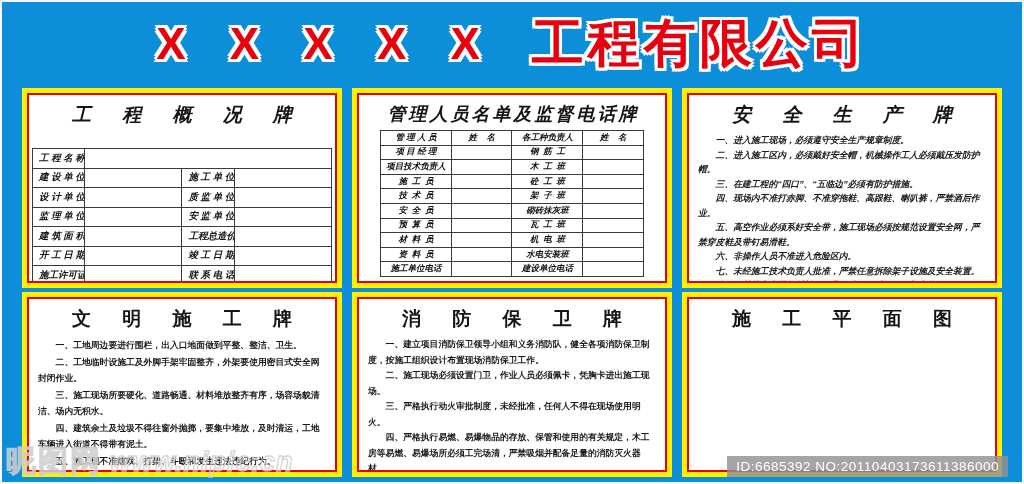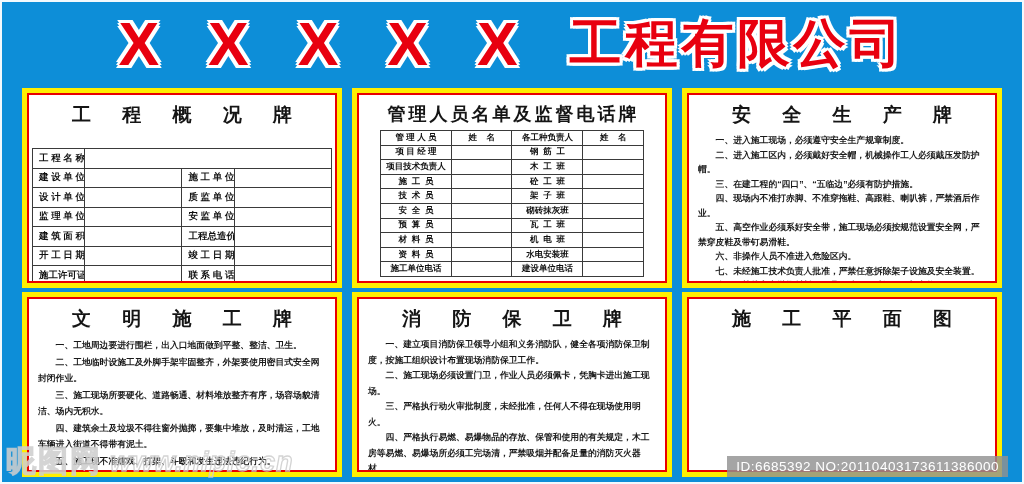--- a/index.html
+++ b/index.html
@@ -12,37 +12,37 @@
     position:absolute;inset:0;width:1024px;height:484px;
     box-shadow:inset 0 0 0 2px rgba(255,255,255,.95);
   }
   
   .title-band{
     position:absolute;top:8px;left:0;width:100%;height:72px;
     display:flex;align-items:center;justify-content:center;
     white-space:nowrap;
   }
   .title-x{
-    color:#e8000f;font-size:61px;font-weight:bold;letter-spacing:16px;
+    color:#e8000f;font-size:44px;font-weight:bold;letter-spacing:16px;
     margin-right:36px;
     text-shadow:-3px -3px 0 #fff,3px -3px 0 #fff,-3px 3px 0 #fff,3px 3px 0 #fff,0 -3px 0 #fff,0 3px 0 #fff,-3px 0 0 #fff,3px 0 0 #fff;
   }
   .title-cn{
     color:#e8000f;font-size:52px;font-weight:bold;letter-spacing:4px;
     text-shadow:-3px -3px 0 #fff,3px -3px 0 #fff,-3px 3px 0 #fff,3px 3px 0 #fff,0 -3px 0 #fff,0 3px 0 #fff,-3px 0 0 #fff,3px 0 0 #fff;
   }
   
   .panel{
     position:absolute;background:#ffef00;padding:5px;box-sizing:border-box;
   }
   .panel-inner{
     background:#fff;border:2px solid #e80000;width:100%;height:100%;
     box-sizing:border-box;overflow:hidden;position:relative;
   }
-  .p-r1{top:88px;width:320px;height:200px;}
+  .p-r1{top:88px;width:320px;height:200px;font-style:italic;}
   .p-r2{top:292px;width:320px;height:185px;}
   .p-c1{left:22px;} .p-c2{left:352px;} .p-c3{left:682px;}
   .panel-title{
     text-align:center;font-size:19px;font-weight:bold;color:#151515;
     letter-spacing:13px;margin:7px 0 2px 0;text-indent:13px;
   }
   .panel-title.long{letter-spacing:3px;font-size:18px;text-indent:3px;}
   
   table{border-collapse:collapse;table-layout:fixed;margin:0 auto;}
   td{border:1px solid #3a3a3a;overflow:hidden;white-space:pre;color:#111;}

